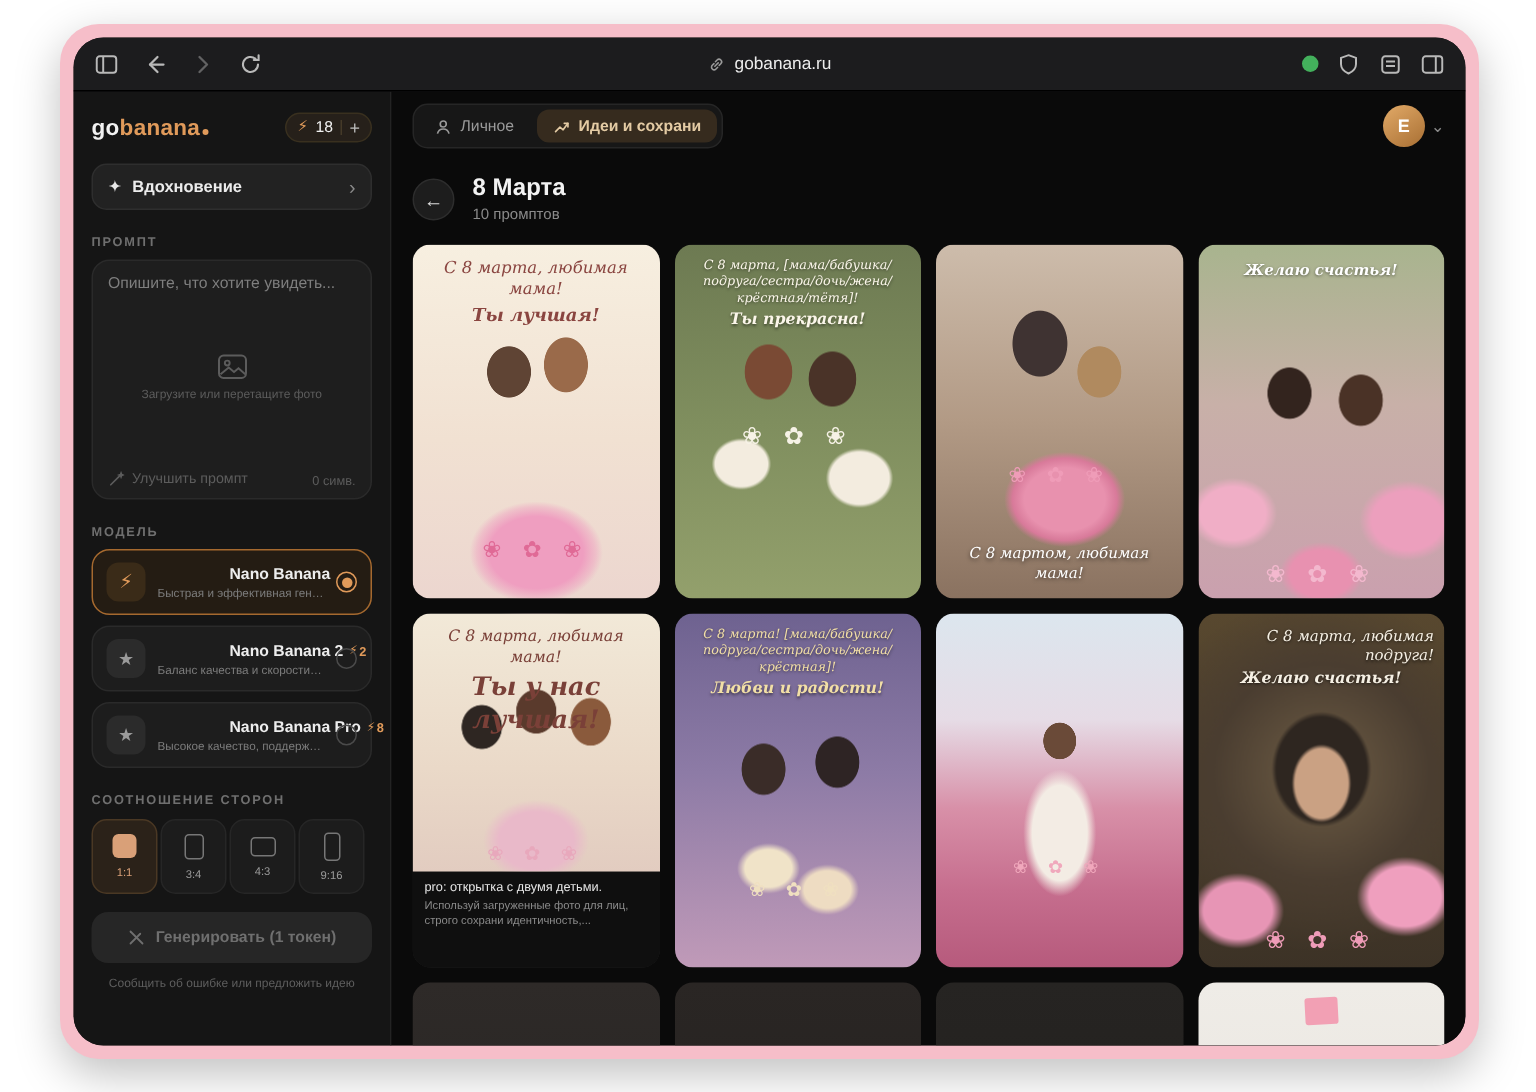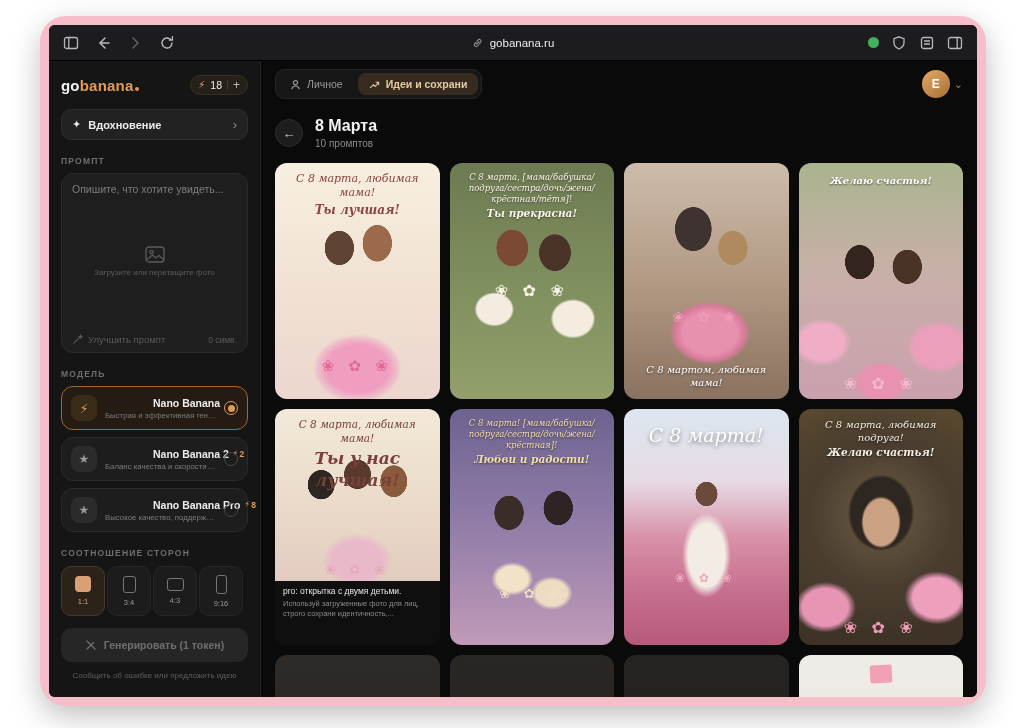--- a/index.html
+++ b/index.html
@@ -1,20 +1,20 @@
 <!DOCTYPE html>
 <html><head>
 <meta charset="utf-8">
 <style>
   * { box-sizing: border-box; margin: 0; padding: 0; }
   html,body { width:1024px; height:728px; background:#ffffff; font-family:"Liberation Sans","DejaVu Sans",sans-serif; overflow:hidden; }
 
   .frame { position:absolute; left:40px; top:16px; width:946px; height:690px;
            background:#f6bec9; border-radius:26px; padding:9px; box-shadow:0 10px 30px rgba(0,0,0,.25); }
-  .window { width:100%; height:100%; background:#121212; border-radius:6px; overflow:hidden;
+  .window { width:100%; height:100%; background:#121212; border-radius:20px; overflow:hidden;
             display:flex; flex-direction:column; }
 
   
   .chrome { height:36px; flex:0 0 36px; background:#1c1c1e; display:flex; align-items:center;
             padding:0 14px; position:relative; border-bottom:1px solid #000; }
   .chrome .ic { width:16px; height:16px; color:#b9b9b9; display:inline-flex; align-items:center; justify-content:center; }
   .chrome .left { display:flex; gap:16px; align-items:center; }
   .chrome .right { display:flex; gap:12px; align-items:center; margin-left:auto; }
   .urlbox { position:absolute; left:50%; top:50%; transform:translate(-50%,-50%);
             display:flex; align-items:center; gap:6px; color:#ececec; font-size:11.5px; }
@@ -42,21 +42,21 @@
   .inspire { margin-top:14px; display:flex; align-items:center; gap:7px; width:100%;
              background:#222222; border:1px solid #2e2e2e; border-radius:10px; padding:8px 10px; cursor:pointer; }
   .insp-icon { color:#e8e8e8; font-size:11px; }
   .insp-label { color:#ececec; font-size:11px; font-weight:700; }
   .inspire .chev { margin-left:auto; color:#8a8a8a; font-size:13px; line-height:1; }
 
   .section-label { margin-top:16px; font-size:8.5px; font-weight:700; letter-spacing:1.2px;
                    color:#6f6f6f; text-transform:uppercase; }
 
   .prompt-panel { margin-top:7px; background:#1e1e1e; border:1px solid #2a2a2a; border-radius:12px;
-                  height:180px; display:flex; flex-direction:column; cursor:text; }
+                  height:160px; display:flex; flex-direction:column; cursor:text; }
   .ph { padding:9px 10px 0; font-size:10.5px; color:#7e7e7e; }
   .upload { flex:1; display:flex; flex-direction:column; align-items:center; justify-content:center; gap:5px; cursor:pointer; }
   .upload svg { width:20px; height:17px; color:#5c5c5c; }
   .upload-hint { font-size:8px; color:#5c5c5c; }
   .prompt-foot { display:flex; align-items:center; gap:5px; padding:7px 10px; }
   .prompt-foot svg { width:11px; height:11px; color:#5c5c5c; }
   .improve { font-size:9.5px; color:#5c5c5c; }
   .charcount { margin-left:auto; font-size:8.5px; color:#5c5c5c; }
 
   .model { margin-top:7px; display:flex; align-items:center; gap:8px; background:#1d1d1d;
@@ -195,21 +195,21 @@
   .c7 .fl { bottom:60px; color:#f0a8bc; font-size:12px; }
 
   .c8 { background:
         radial-gradient(44px 36px at 16% 84%, #e795b5 0 52%, transparent 70%),
         radial-gradient(46px 38px at 84% 80%, #ef9fbe 0 52%, transparent 70%),
         radial-gradient(32px 42px at 50% 48%, #caa183 0 55%, transparent 62%),
         radial-gradient(52px 60px at 50% 44%, #2e2620 0 58%, transparent 64%),
         radial-gradient(120px 120px at 50% 45%, #6e5d45 0%, #4a3d30 60%, transparent 100%),
         linear-gradient(180deg,#58482f 0%,#3c3226 100%); }
   .c8 .ct { color:#f6f0e4; text-shadow:0 1px 2px rgba(0,0,0,.6); }
-  .c8 .l1 { font-size:10px; } .c8 .l2 { font-size:10.5px; }
+  .c8 .l1 { font-size:10px;text-align:right; } .c8 .l2 { font-size:10.5px; }
   .c8 .fl { bottom:8px; color:#ef9cb8; font-size:16px; }
 
   .p1 { background:linear-gradient(180deg,#2e2a28,#242220); }
   .p2 { background:linear-gradient(180deg,#2a2624,#221f1d); }
   .p3 { background:linear-gradient(180deg,#262422,#1f1d1b); }
   .p4 { background:linear-gradient(180deg,#efece7,#e6e2db); }
   .note { position:absolute; top:10px; left:50%; transform:translateX(-50%) rotate(-3deg);
           width:22px; height:18px; background:#f2a0b4; border-radius:2px; }
 </style>
 </head>
@@ -481,23 +481,20 @@
 
           <article class="card c6">
             <div class="ct">
               <div class="l1">С 8 марта! [мама/бабушка/подруга/сестра/дочь/жена/крёстная]!</div>
               <div class="l2">Любви и радости!</div>
             </div>
             <div class="fl">❀ ✿ ❀</div>
           </article>
 
           <article class="card c7">
-            <div class="ct">
-              <div class="l1">С 8 марта!</div>
-            </div>
             <div class="fl">❀ ✿ ❀</div>
           </article>
 
           <article class="card c8">
             <div class="ct">
               <div class="l1">С 8 марта, любимая подруга!</div>
               <div class="l2">Желаю счастья!</div>
             </div>
             <div class="fl">❀ ✿ ❀</div>
           </article>

